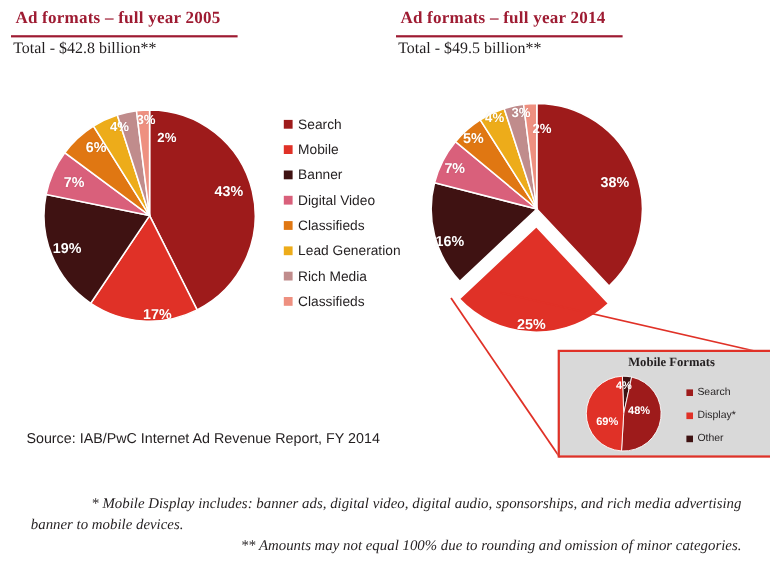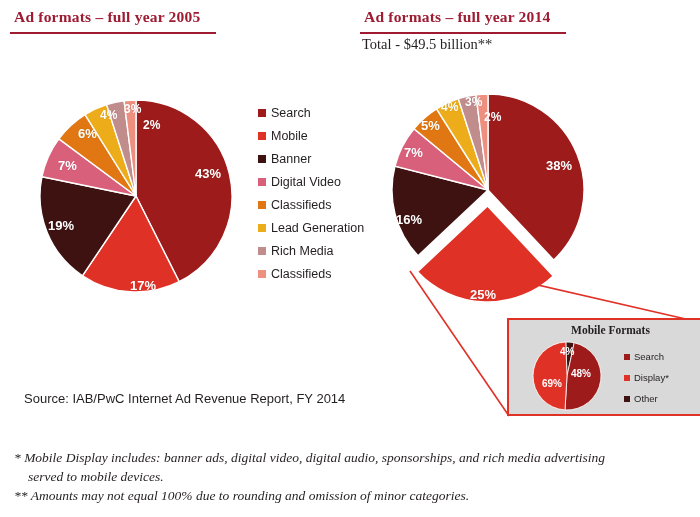--- a/index.html
+++ b/index.html
@@ -68,31 +68,32 @@
     position:absolute;left:24px;top:391px;
     font-size:13px;color:#231f20;white-space:nowrap;
     font-family:"Liberation Sans",sans-serif;
   }
 
   #footnotes{
     position:absolute;left:14px;top:448px;width:660px;
     font-family:"Liberation Serif", serif;font-style:italic;
     font-size:13.5px;line-height:19px;color:#231f20;
   }
-  .fn{display:block;}
+  .fn{display:block;text-align:right;}
   .fn-ind{display:block;padding-left:14px;}
 
   svg.overlay{position:absolute;left:0;top:0;width:700px;height:517px;pointer-events:none;}
 </style>
 </head>
 <body>
 
 <div class="panel" id="panel-2013">
   <div class="panel-title">Ad formats – full year 2005</div>
   <div class="title-rule"></div>
+  <div class="panel-total">Total - $42.8 billion**</div>
 </div>
 
 <div class="panel" id="panel-2014">
   <div class="panel-title">Ad formats – full year 2014</div>
   <div class="title-rule"></div>
   <div class="panel-total">Total - $49.5 billion**</div>
 </div>
 
 <svg class="overlay" id="pie-layer" viewBox="0 0 700 517">
     <path d="M 136 196 L 136 100 A 96 96 0 0 1 179.18352409673307 281.739041553932 Z" fill="#9E1B1B" stroke="#ffffff" stroke-width="1.4"></path>
@@ -197,15 +198,15 @@
       <span class="leg-sw" style="background: rgb(63, 18, 18);"></span>
       <span class="leg-tx">Other</span>
     </div>
   </div>
 </div>
 
 <div id="source">Source: IAB/PwC Internet Ad Revenue Report, FY 2014</div>
 
 <div id="footnotes">
   <span class="fn">* Mobile Display includes: banner ads, digital video, digital audio, sponsorships, and rich media advertising</span>
-  <span class="fn-ind">served to mobile devices.</span>
+  <span class="fn-ind">banner to mobile devices.</span>
   <span class="fn">** Amounts may not equal 100% due to rounding and omission of minor categories.</span>
 </div>
 
 </body></html>

